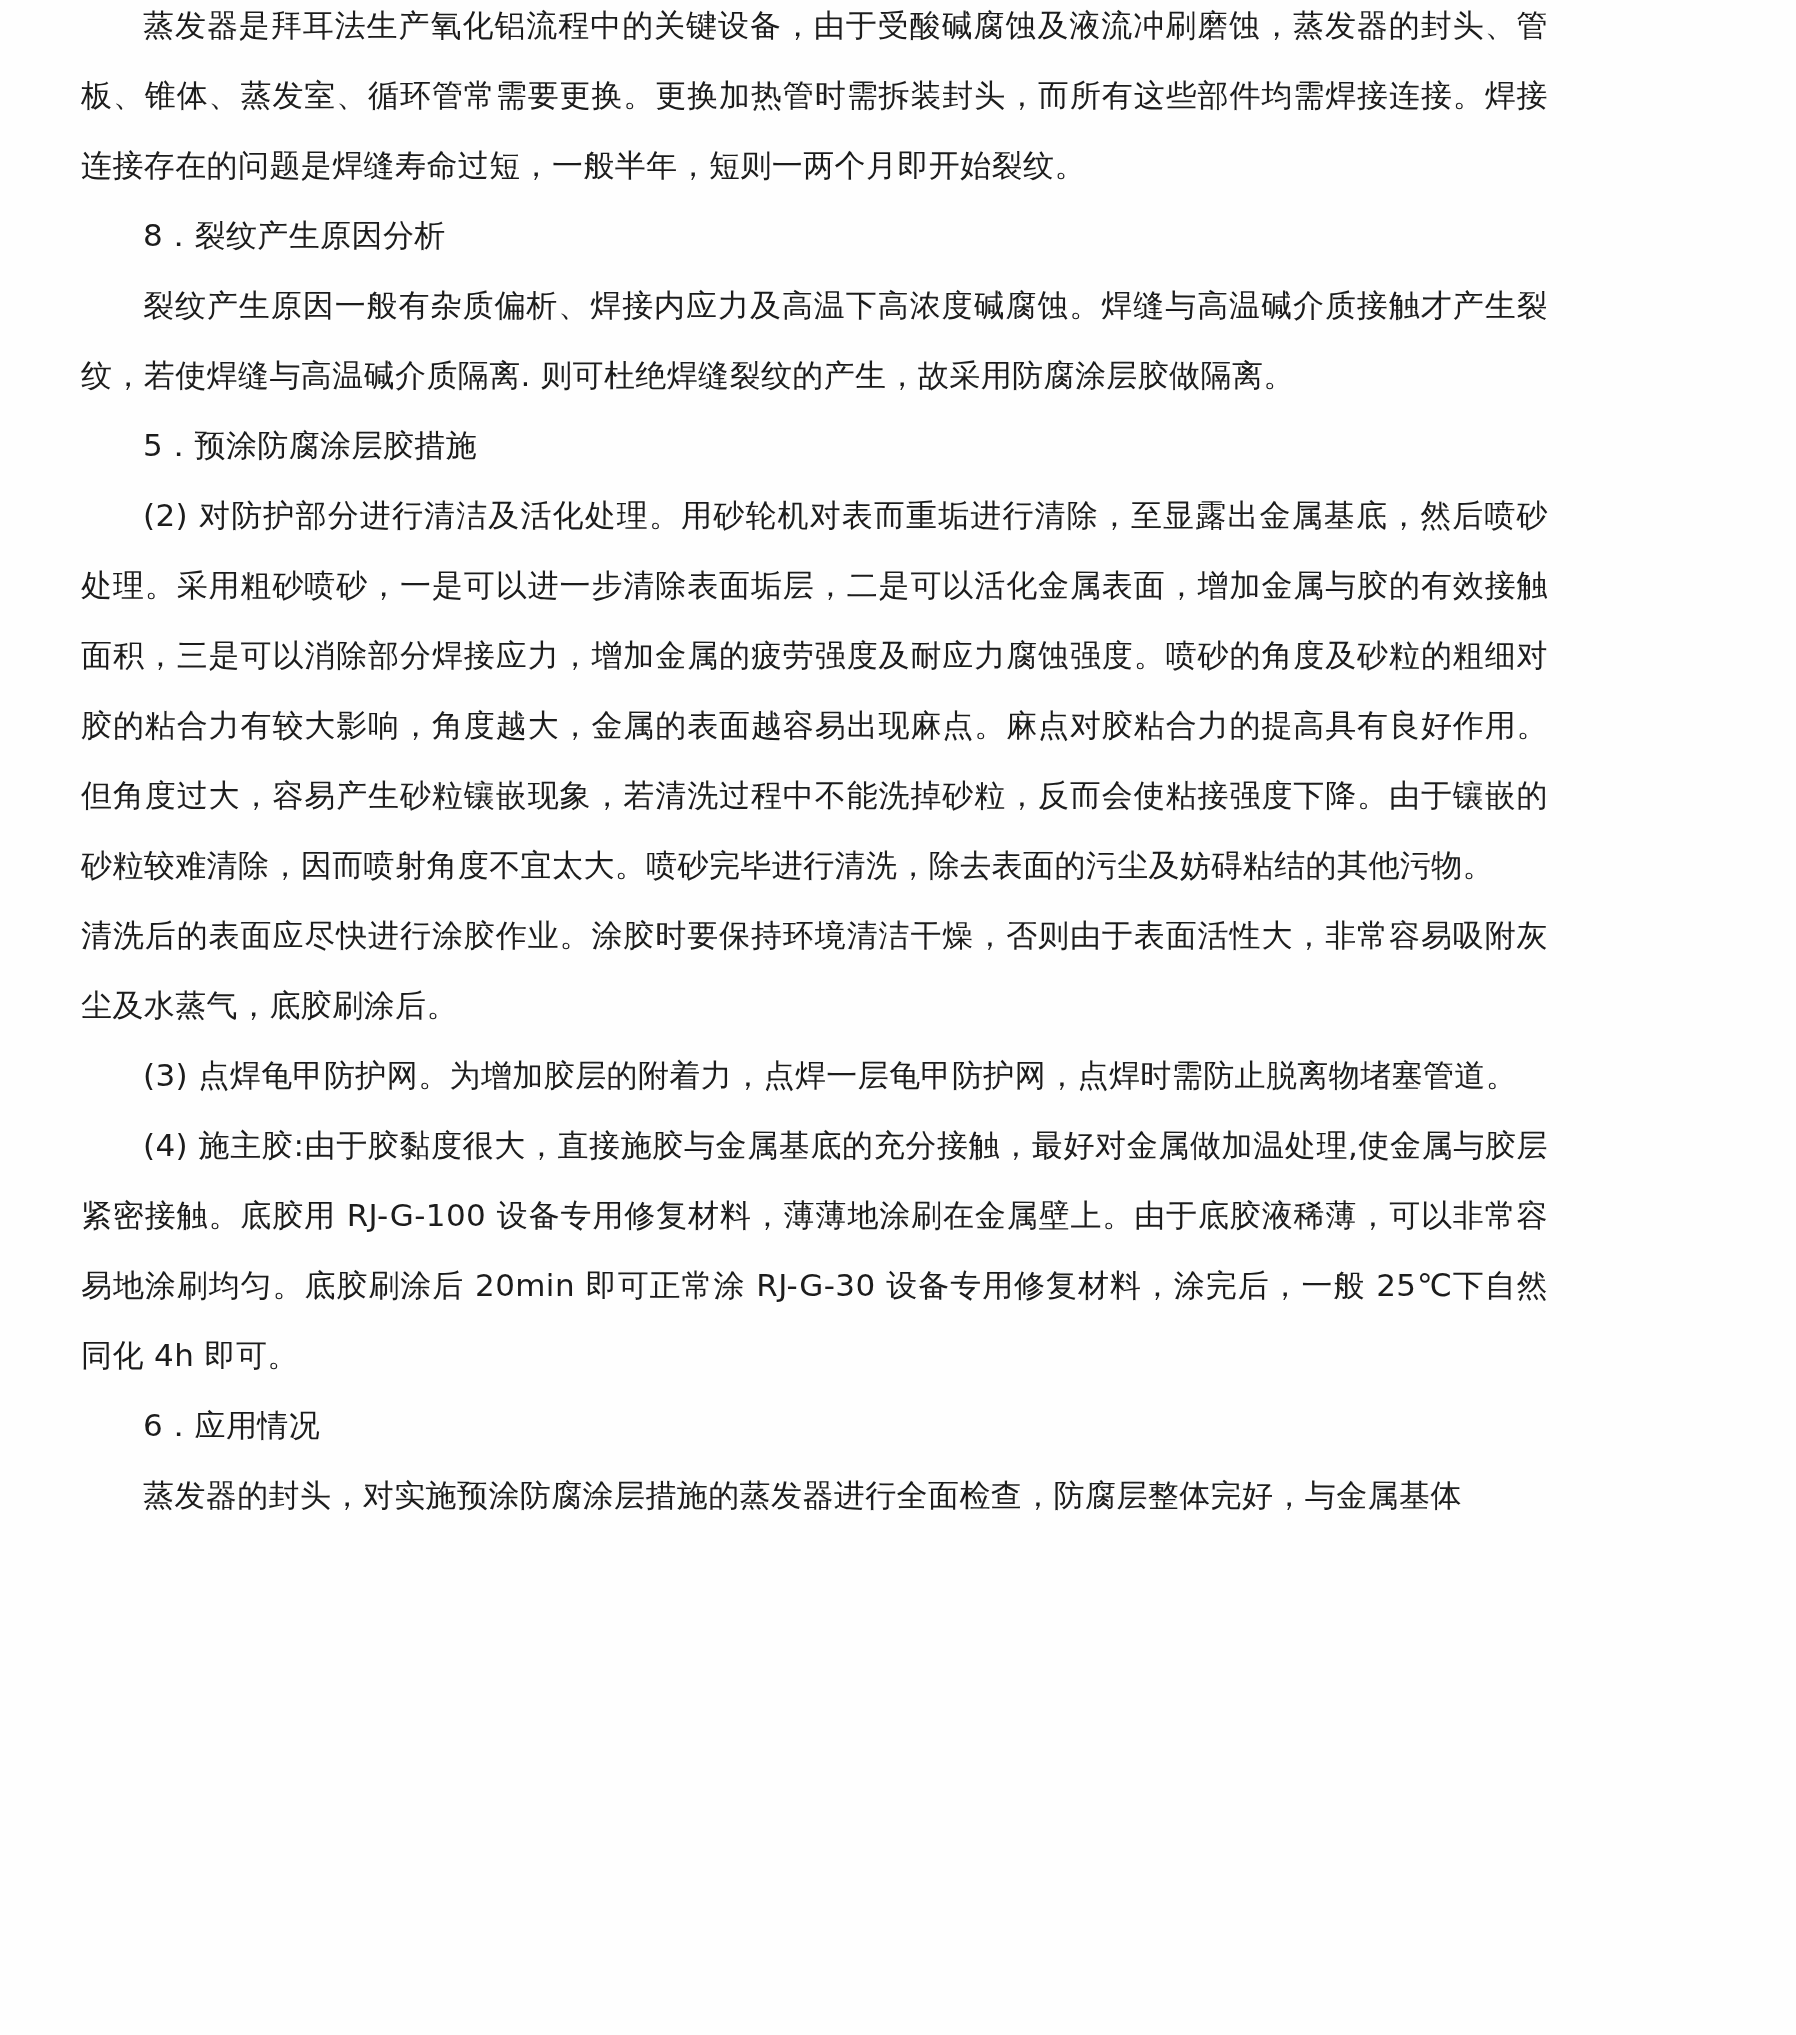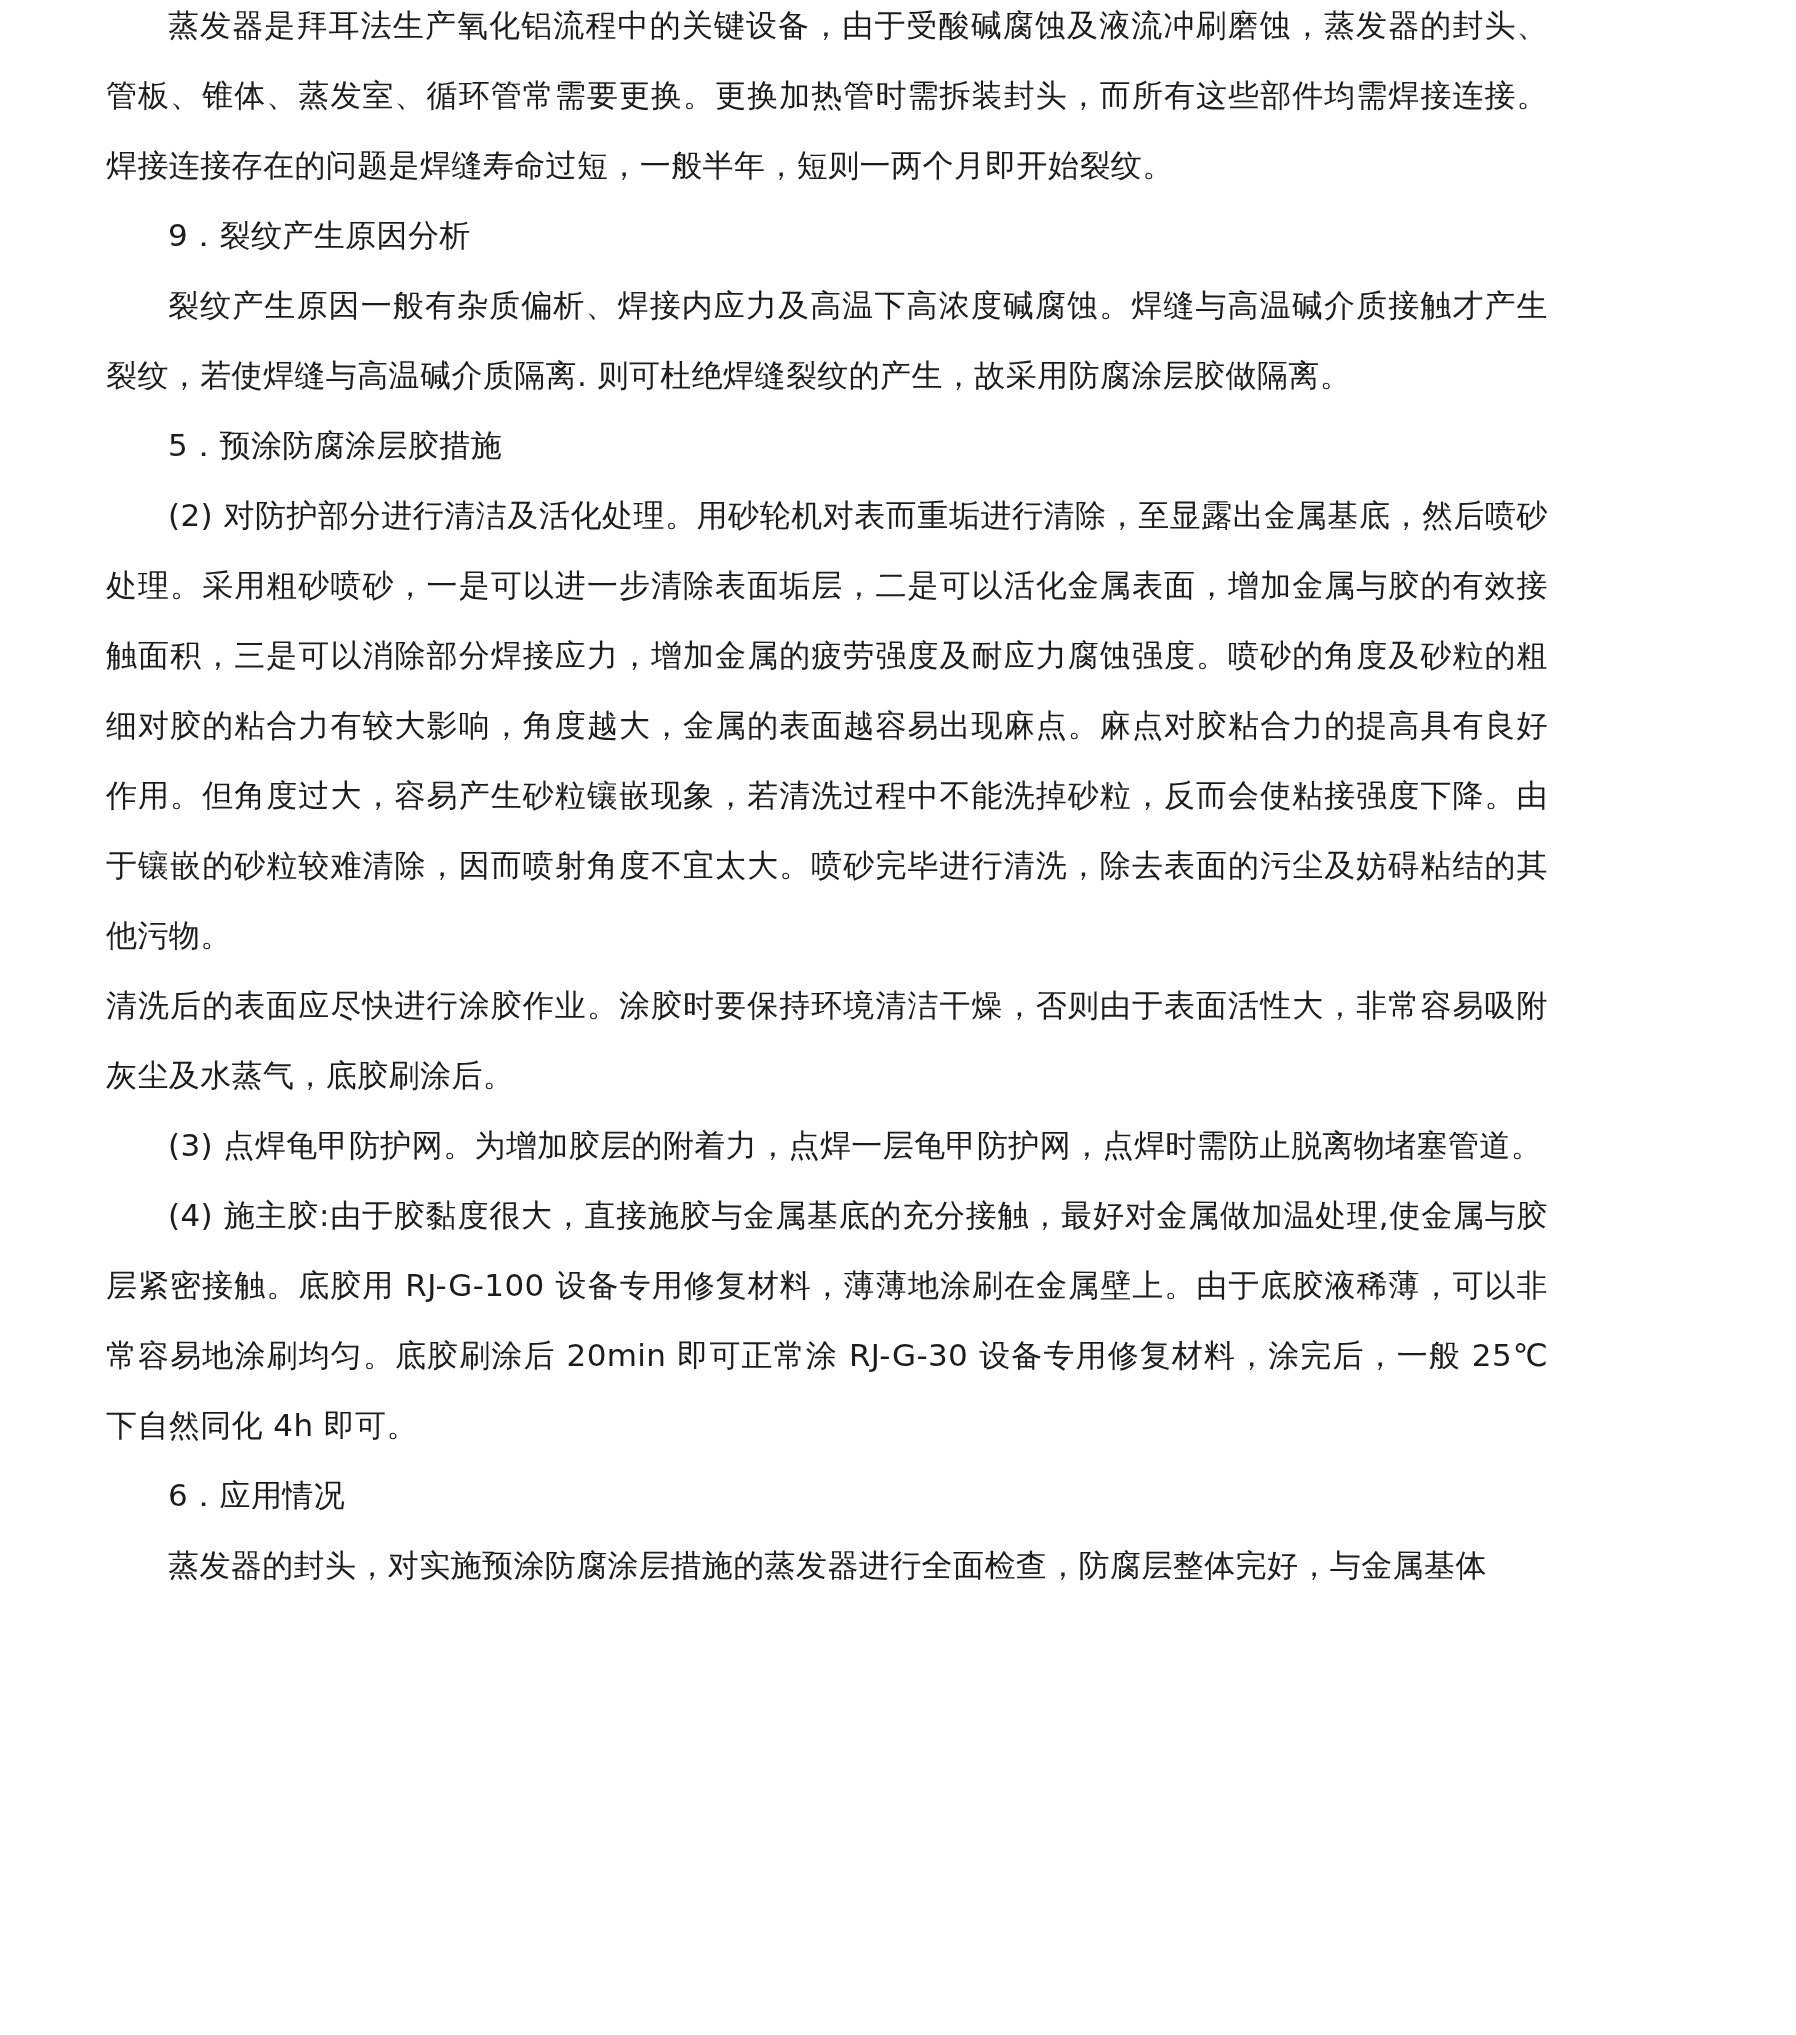--- a/index.html
+++ b/index.html
@@ -9,21 +9,21 @@
   body {
     width: 1797px;
     height: 2035px;
     background: #fefefe;
     overflow: hidden;
   }
   .page {
     box-sizing: border-box;
     width: 1723px;
     height: 2035px;
-    padding-left: 106px;
+    padding-left: 81px;
     padding-right: 175px;
     overflow: hidden;
   }
   .content {
     margin-top: -10px;
   }
   p.para {
     margin: 0;
     padding: 0;
     font-family: "DejaVu Sans", sans-serif;
@@ -40,21 +40,21 @@
   p.para.heading {
     text-align: left;
   }
 </style>
 </head>
 <body>
 
 <div class="page">
   <div class="content">
     <p class="para indent">蒸发器是拜耳法生产氧化铝流程中的关键设备，由于受酸碱腐蚀及液流冲刷磨蚀，蒸发器的封头、管板、锥体、蒸发室、循环管常需要更换。更换加热管时需拆装封头，而所有这些部件均需焊接连接。焊接连接存在的问题是焊缝寿命过短，一般半年，短则一两个月即开始裂纹。</p>
-    <p class="para indent heading">9．裂纹产生原因分析</p>
+    <p class="para indent heading">8．裂纹产生原因分析</p>
     <p class="para indent">裂纹产生原因一般有杂质偏析、焊接内应力及高温下高浓度碱腐蚀。焊缝与高温碱介质接触才产生裂纹，若使焊缝与高温碱介质隔离. 则可杜绝焊缝裂纹的产生，故采用防腐涂层胶做隔离。</p>
     <p class="para indent heading">5．预涂防腐涂层胶措施</p>
     <p class="para indent">(2) 对防护部分进行清洁及活化处理。用砂轮机对表而重垢进行清除，至显露出金属基底，然后喷砂处理。采用粗砂喷砂，一是可以进一步清除表面垢层，二是可以活化金属表面，增加金属与胶的有效接触面积，三是可以消除部分焊接应力，增加金属的疲劳强度及耐应力腐蚀强度。喷砂的角度及砂粒的粗细对胶的粘合力有较大影响，角度越大，金属的表面越容易出现麻点。麻点对胶粘合力的提高具有良好作用。但角度过大，容易产生砂粒镶嵌现象，若清洗过程中不能洗掉砂粒，反而会使粘接强度下降。由于镶嵌的砂粒较难清除，因而喷射角度不宜太大。喷砂完毕进行清洗，除去表面的污尘及妨碍粘结的其他污物。</p>
     <p class="para">清洗后的表面应尽快进行涂胶作业。涂胶时要保持环境清洁干燥，否则由于表面活性大，非常容易吸附灰尘及水蒸气，底胶刷涂后。</p>
     <p class="para indent">(3) 点焊龟甲防护网。为增加胶层的附着力，点焊一层龟甲防护网，点焊时需防止脱离物堵塞管道。</p>
     <p class="para indent">(4) 施主胶:由于胶黏度很大，直接施胶与金属基底的充分接触，最好对金属做加温处理,使金属与胶层紧密接触。底胶用 RJ-G-100 设备专用修复材料，薄薄地涂刷在金属壁上。由于底胶液稀薄，可以非常容易地涂刷均匀。底胶刷涂后 20min 即可正常涂 RJ-G-30 设备专用修复材料，涂完后，一般 25℃下自然同化 4h 即可。</p>
     <p class="para indent heading">6．应用情况</p>
     <p class="para indent">蒸发器的封头，对实施预涂防腐涂层措施的蒸发器进行全面检查，防腐层整体完好，与金属基体</p>
   </div>
 </div>

